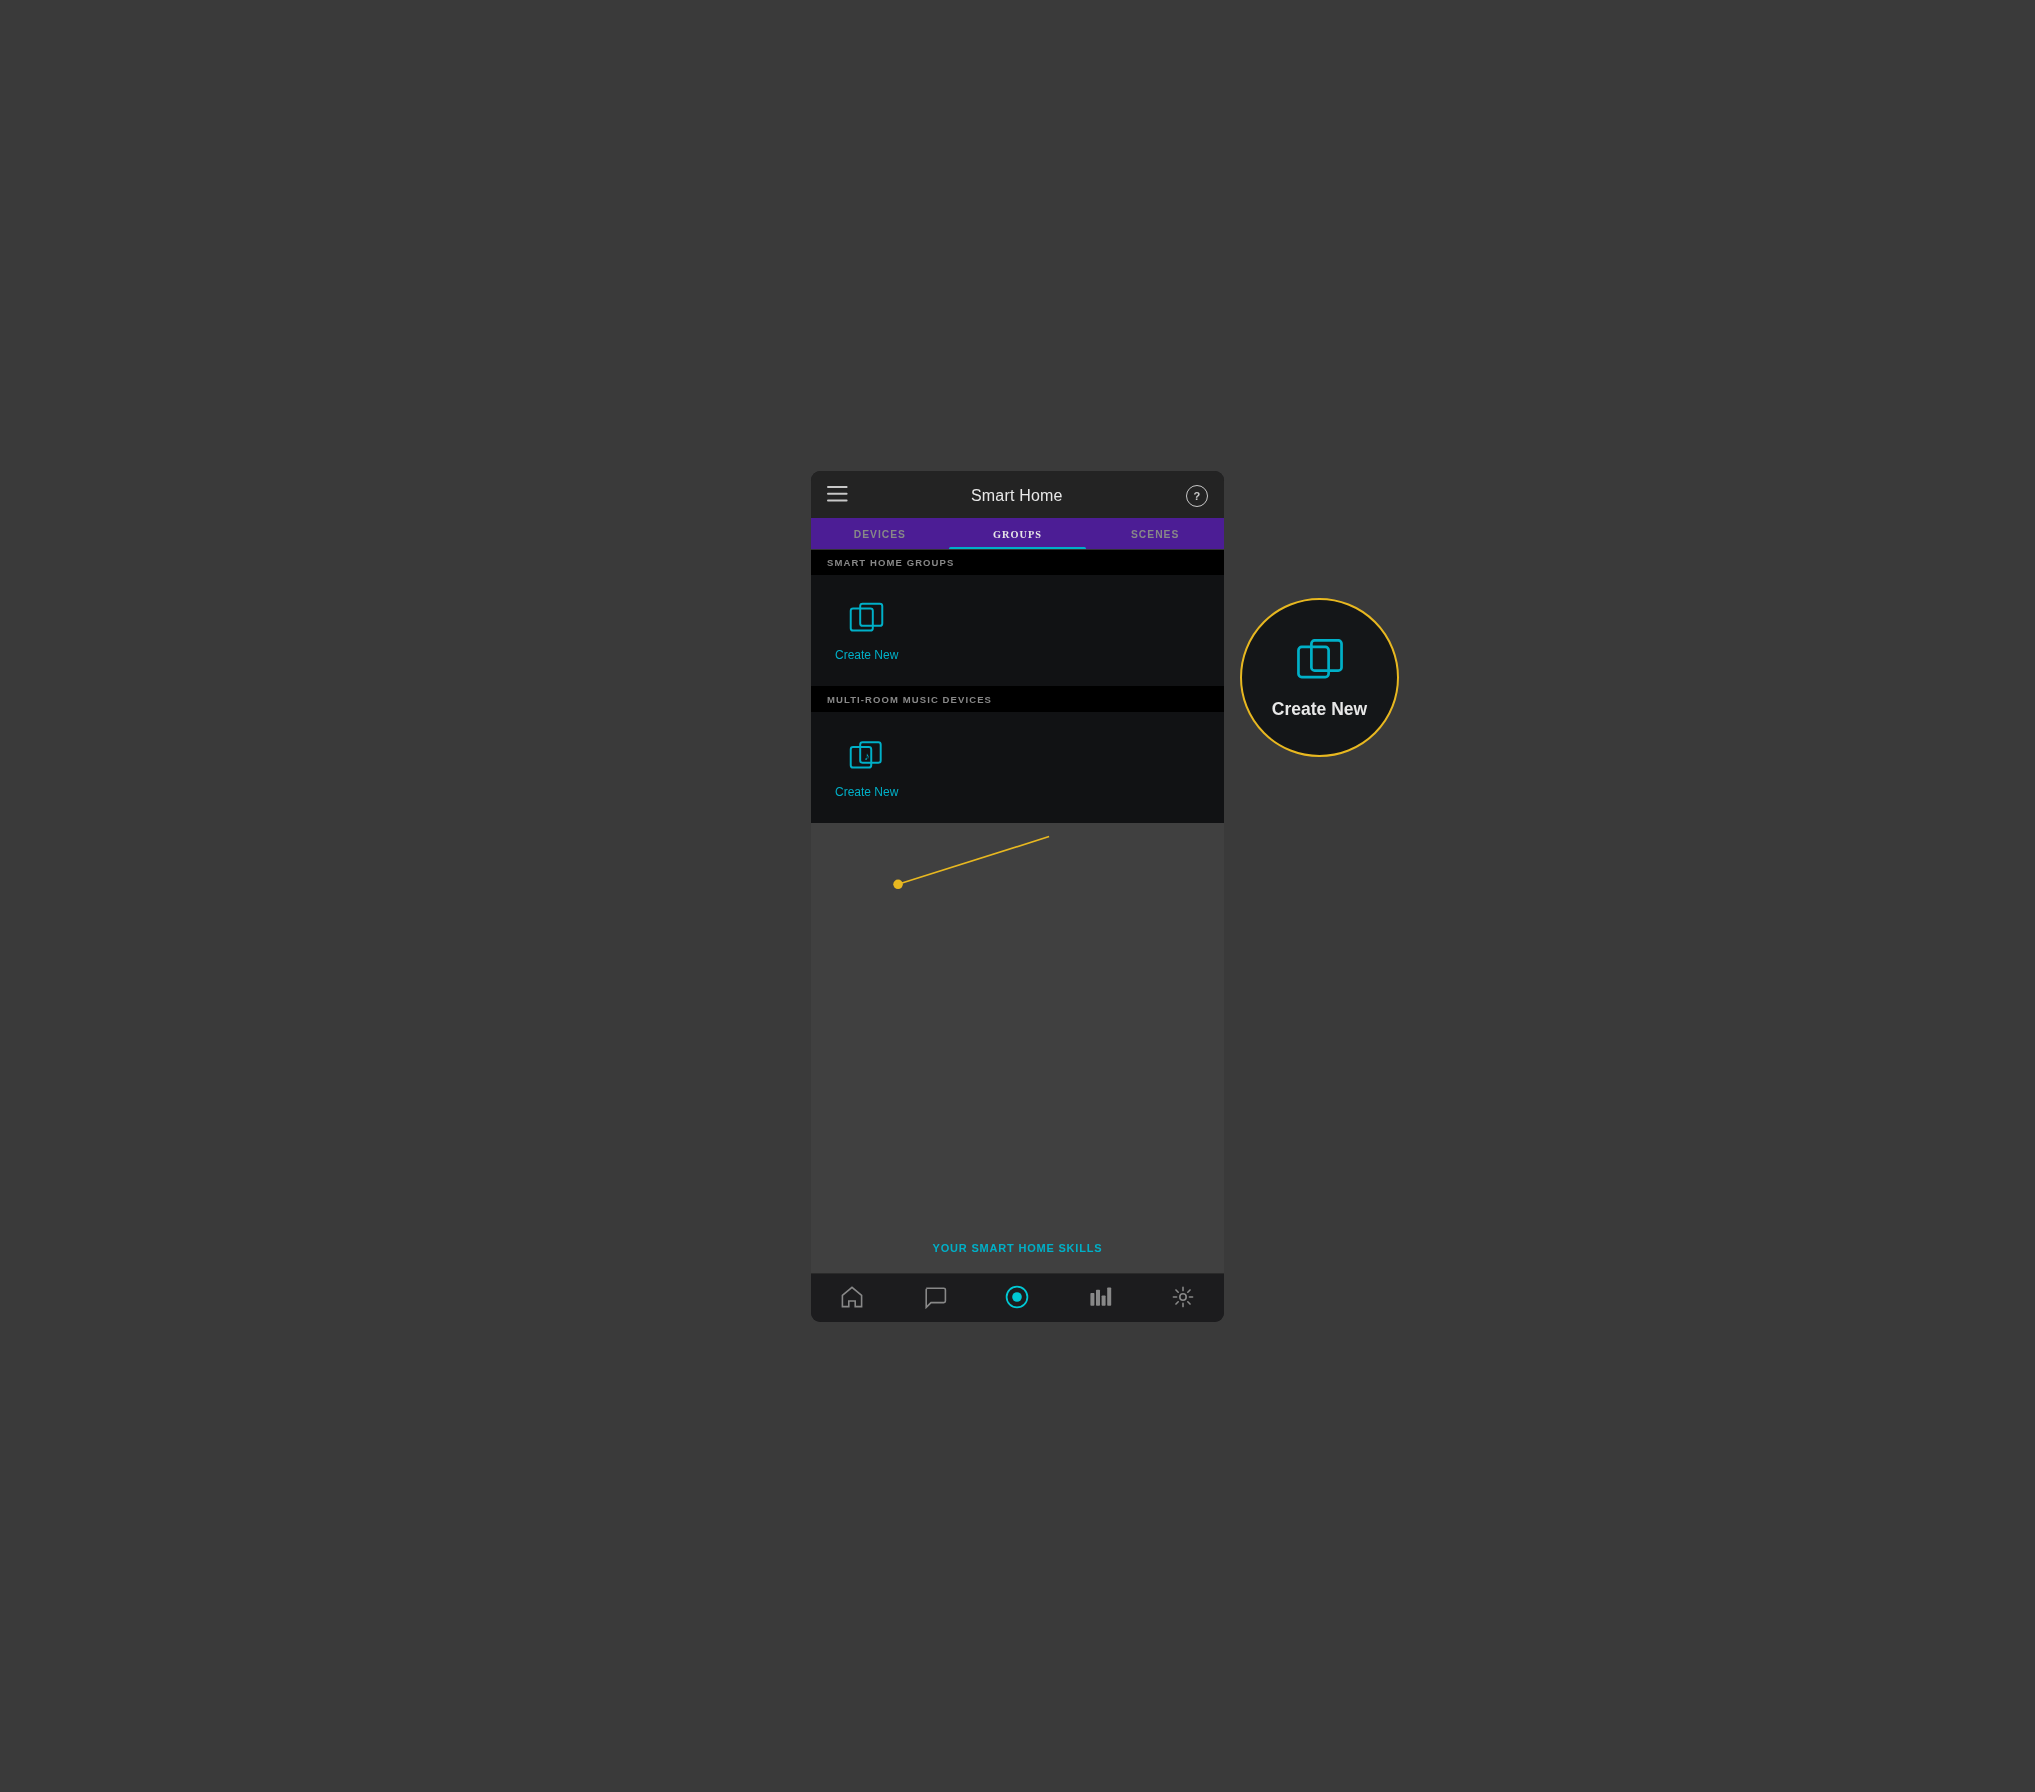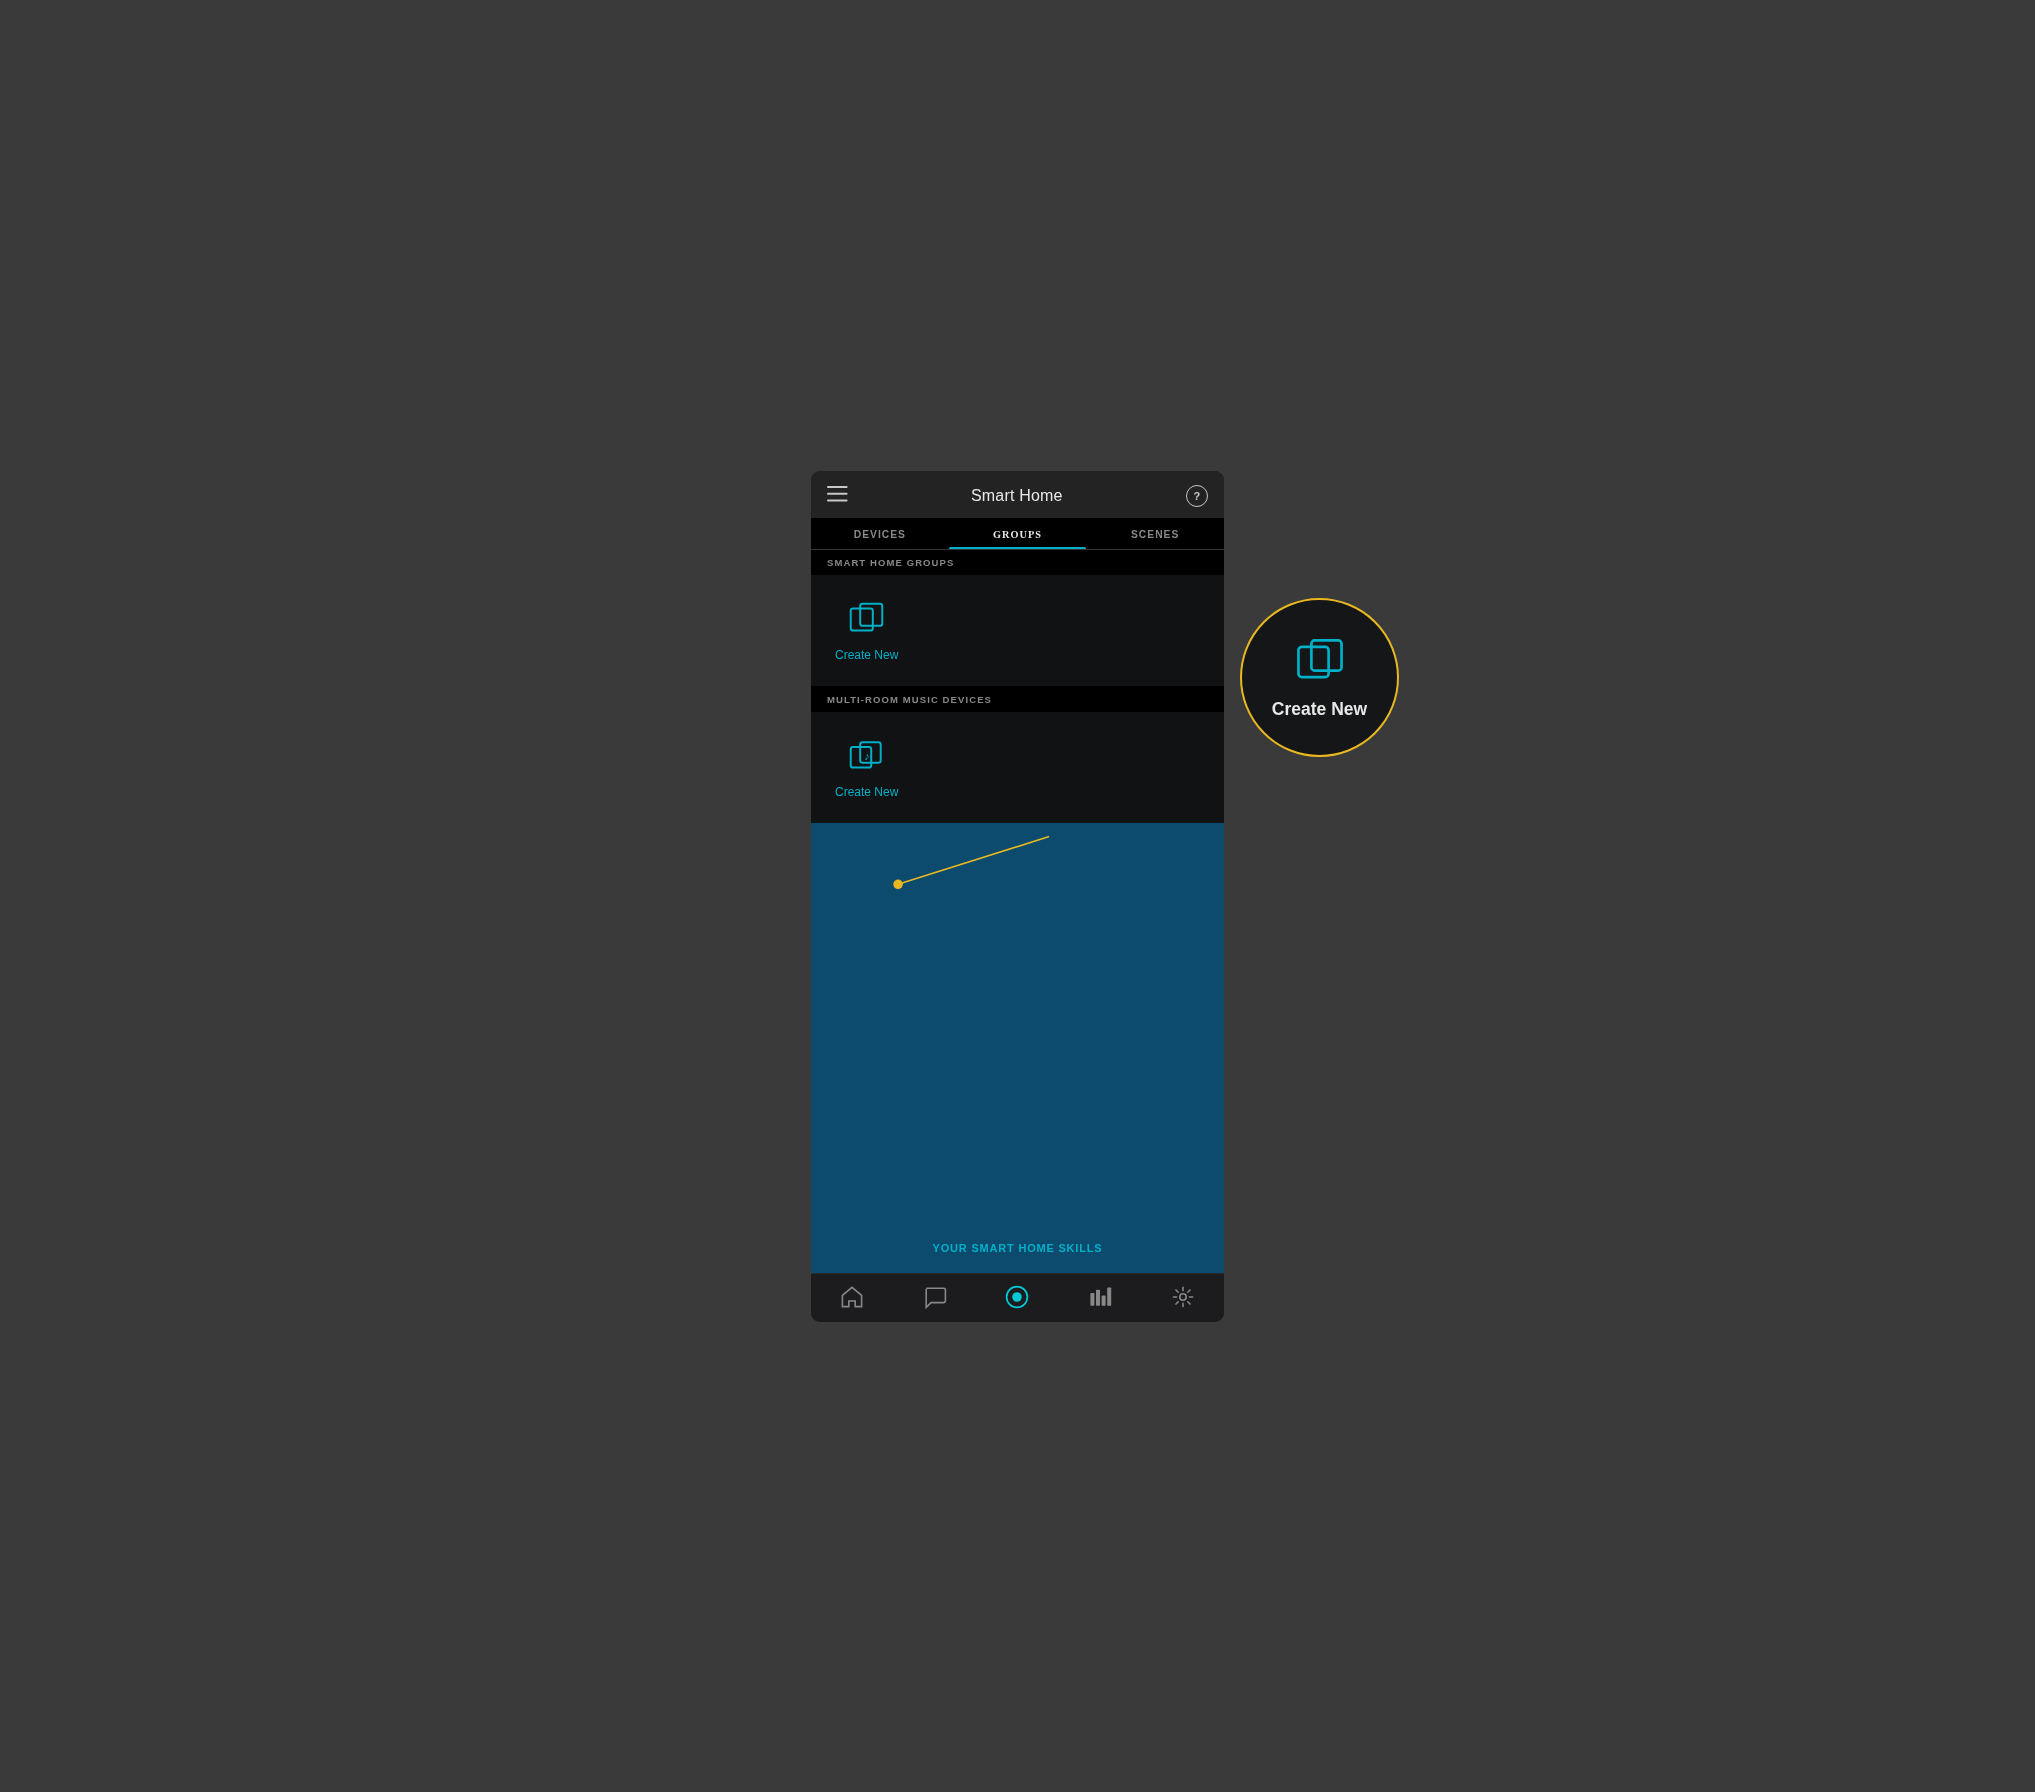--- a/index.html
+++ b/index.html
@@ -59,21 +59,21 @@
       border-radius: 50%;
       display: flex;
       align-items: center;
       justify-content: center;
       font-size: 11px;
       font-weight: bold;
     }
 
     
     .tabs {
-      background-color: #000000;
+      background-color: #4c1d95;
       display: flex;
       border-bottom: 0.8px solid #333;
       flex-shrink: 0;
     }
 
     .tab {
       flex: 1;
       text-align: center;
       padding: 11px 0 9.5px;
       color: #888;
@@ -161,21 +161,21 @@
       flex-shrink: 0;
     }
 
     .divider-line {
       height: 0.8px;
       background-color: #2a2a2a;
     }
 
     
     .skills-spacer {
-      background-color: #0c4a6e;
+      background-color: #404040;
       flex: 1;
       display: flex;
       align-items: flex-end;
       justify-content: center;
       padding-bottom: 19px;
     }
 
     .skills-label {
       color: #00b0c8;
       font-size: 11px;

